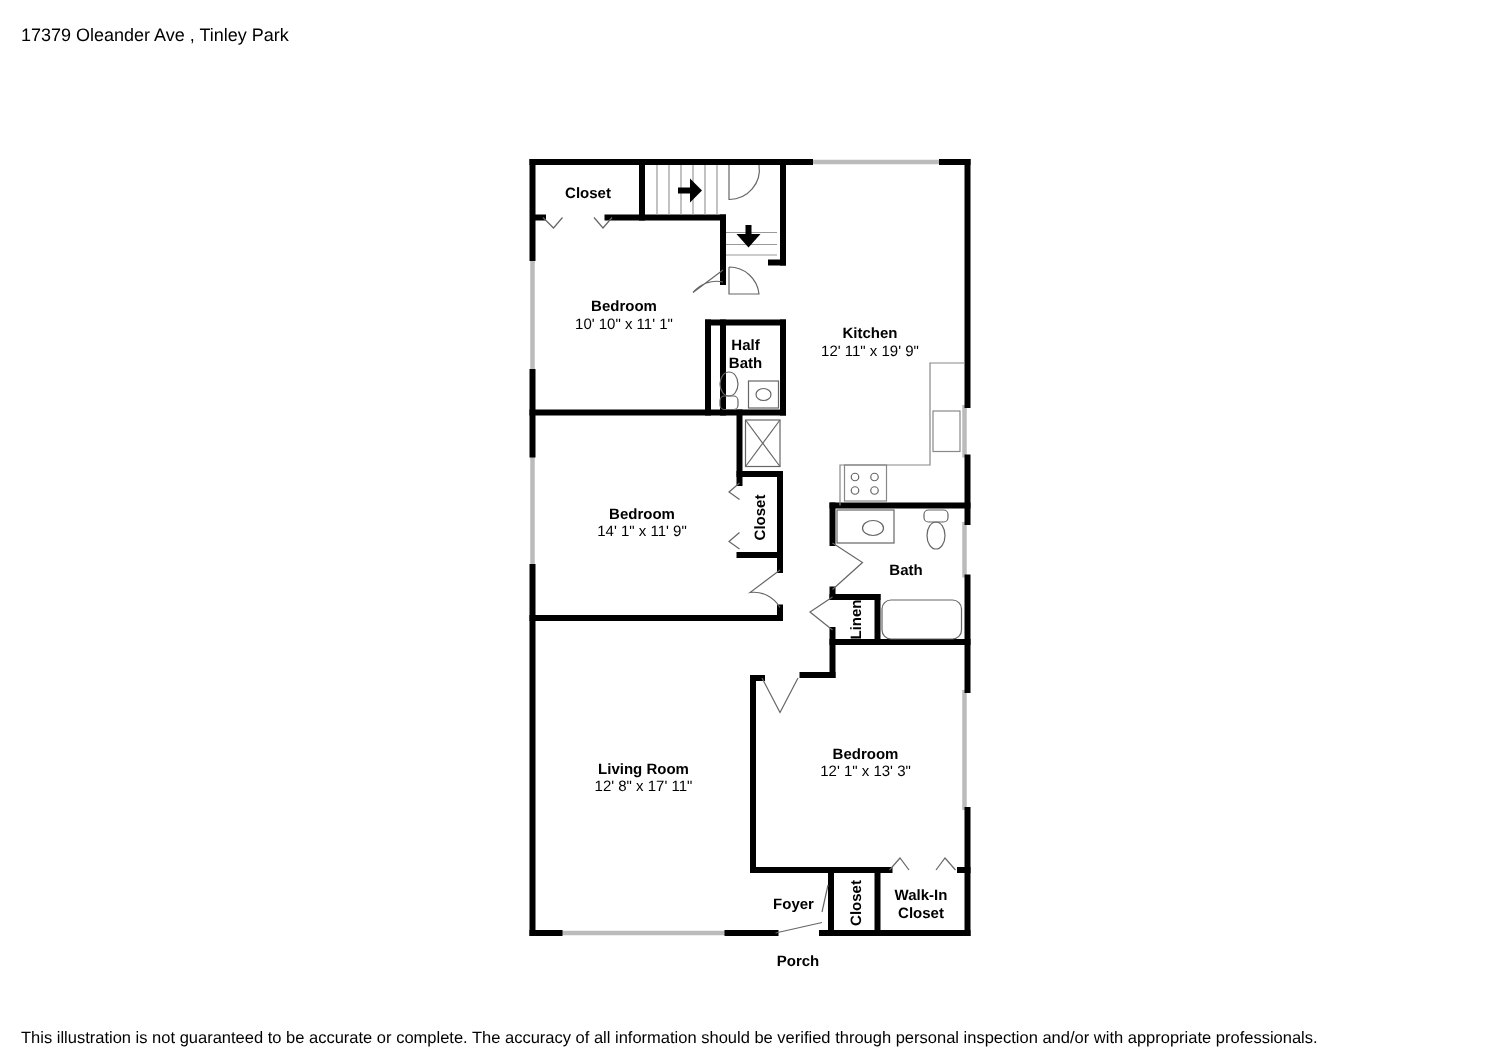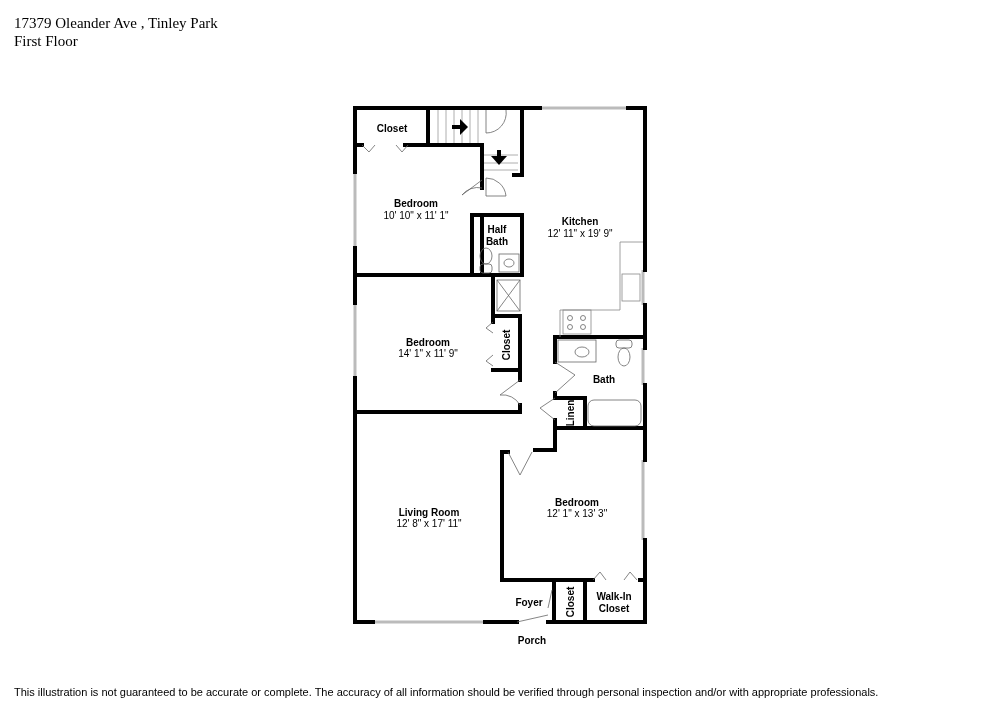--- a/index.html
+++ b/index.html
@@ -1,28 +1,27 @@
 <!DOCTYPE html>
 <html><head>
 <meta charset="utf-8">
 <style>
   html, body { margin: 0; padding: 0; background: #ffffff; }
   body { width: 1000px; height: 707px; position: relative; overflow: hidden; font-family: "Liberation Sans", sans-serif; color: #000; }
-  .header { position: absolute; left: 14px; top: 14px; font-size: 15px; line-height: 18px; font-family: Liberation Serif, serif; }
+  .header { position: absolute; left: 14px; top: 14px; font-size: 12px; line-height: 18px; }
   .disclaimer { position: absolute; left: 14px; top: 683px; font-size: 11px; line-height: 18px; white-space: nowrap; }
   svg.plan { position: absolute; left: 0; top: 0; }
   .room-name { font-family: "Liberation Sans", sans-serif; font-weight: bold; font-size: 10px; text-anchor: middle; }
   .room-dim { font-family: "Liberation Sans", sans-serif; font-size: 10px; text-anchor: middle; }
 </style>
 </head>
 <body>
 
 <div class="header">
   <div>17379 Oleander Ave , Tinley Park</div>
-  <div>First Floor</div>
 </div>
 
 <svg class="plan" width="1000" height="707" viewBox="0 0 1000 707">
 
   <g stroke="#bbbbbb" stroke-width="3" fill="none">
     <line x1="540" y1="108" x2="628" y2="108"></line>
     <line x1="355" y1="172" x2="355" y2="248"></line>
     <line x1="355" y1="303" x2="355" y2="378"></line>
     <line x1="643" y1="270" x2="643" y2="305"></line>
     <line x1="643" y1="348" x2="643" y2="385"></line>

